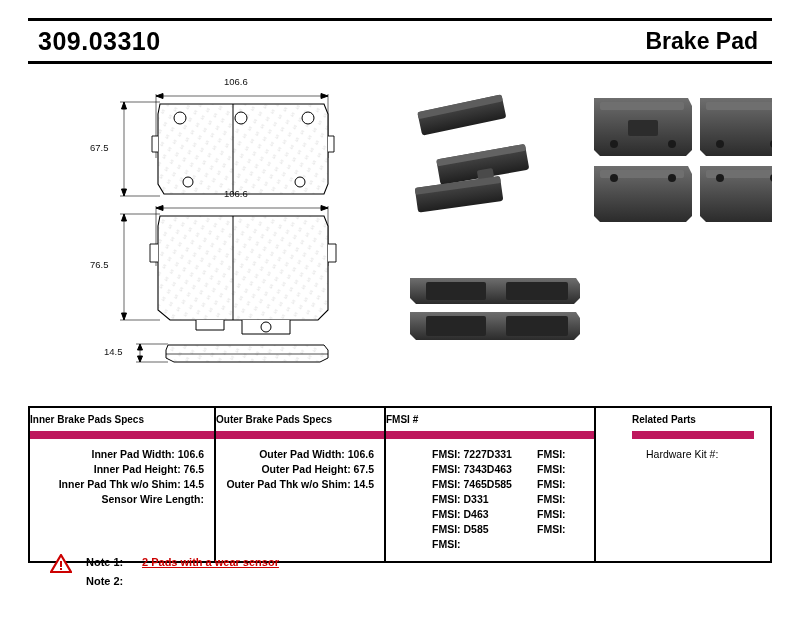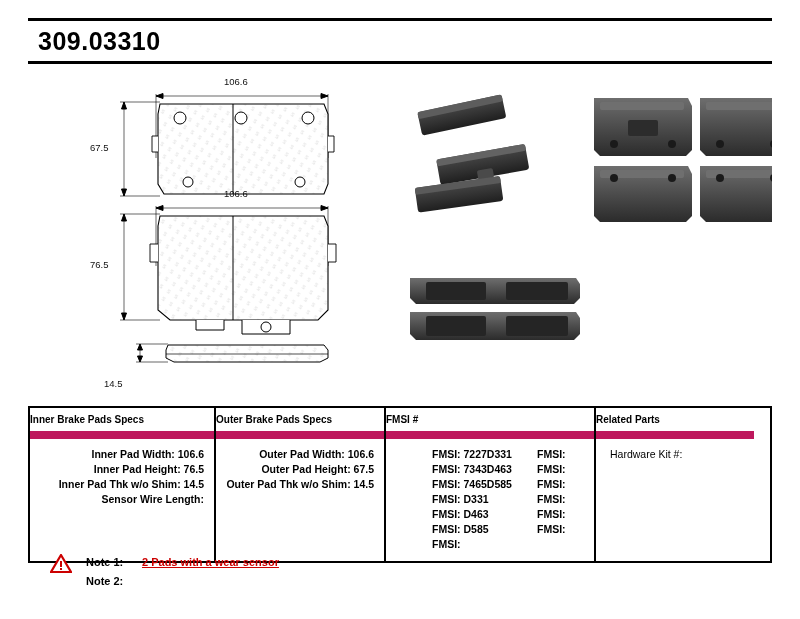--- a/index.html
+++ b/index.html
@@ -75,21 +75,21 @@
     display: flex;
   }
   .spec-col {
     border-right: 2px solid #000;
     box-sizing: border-box;
   }
   .spec-col:last-child { border-right: none; }
   .col-inner { width: 186px; }
   .col-outer { width: 170px; }
   .col-fmsi  { width: 210px; }
-  .col-rel   { width: 158px; }
+  .col-rel   { width: 158px; padding-left: 36px; }
 
   .spec-head {
     font-size: 10px;
     font-weight: bold;
     text-align: left;
     padding: 6px 0 6px 0;
     border-bottom: 8px solid #be185d;
   }
   .spec-body {
     padding: 7px 8px 10px 8px;
@@ -153,20 +153,21 @@
     width: 22px;
     height: 19px;
   }
   .notes-inner { position: relative; padding-left: 36px; }
 </style>
 </head>
 <body>
 
 <div class="header">
   <div class="part-number">309.03310</div>
+  <div class="doc-title">Brake Pad</div>
 </div>
 
 <div class="drawing-area">
 
   <svg class="diagram" width="744" height="330" viewBox="0 0 744 330">
     <defs>
       <pattern id="hatch" width="9" height="9" patternTransform="rotate(35)" patternUnits="userSpaceOnUse">
         <rect width="9" height="9" fill="#ffffff"></rect>
         <text x="0" y="7" font-family="Liberation Sans, sans-serif" font-size="5" fill="#dddddd">S</text>
       </pattern>
@@ -291,21 +292,21 @@
       <path d="M382,246 L548,246 L552,252 L552,268 L546,274 L388,274 L382,268 Z" fill="url(#plategrad)"></path>
       <rect x="398" y="250" width="60" height="20" rx="2" fill="#252525"></rect>
       <rect x="478" y="250" width="62" height="20" rx="2" fill="#252525"></rect>
     </g>
   </svg>
 
   <div class="dim-text" style="left:196px; top:10px;">106.6</div>
   <div class="dim-text" style="left:62px; top:76px;">67.5</div>
   <div class="dim-text" style="left:196px; top:122px;">106.6</div>
   <div class="dim-text" style="left:62px; top:193px;">76.5</div>
-  <div class="dim-text" style="left:76px; top:280px;margin-top:32px;">14.5</div>
+  <div class="dim-text" style="left:76px; top:280px;">14.5</div>
 </div>
 
 <div class="spec-table">
 
   <div class="spec-col col-inner">
     <div class="spec-head">Inner Brake Pads Specs</div>
     <div class="spec-body">
       <div class="spec-line">Inner Pad Width: 106.6</div>
       <div class="spec-line">Inner Pad Height: 76.5</div>
       <div class="spec-line">Inner Pad Thk w/o Shim: 14.5</div>

